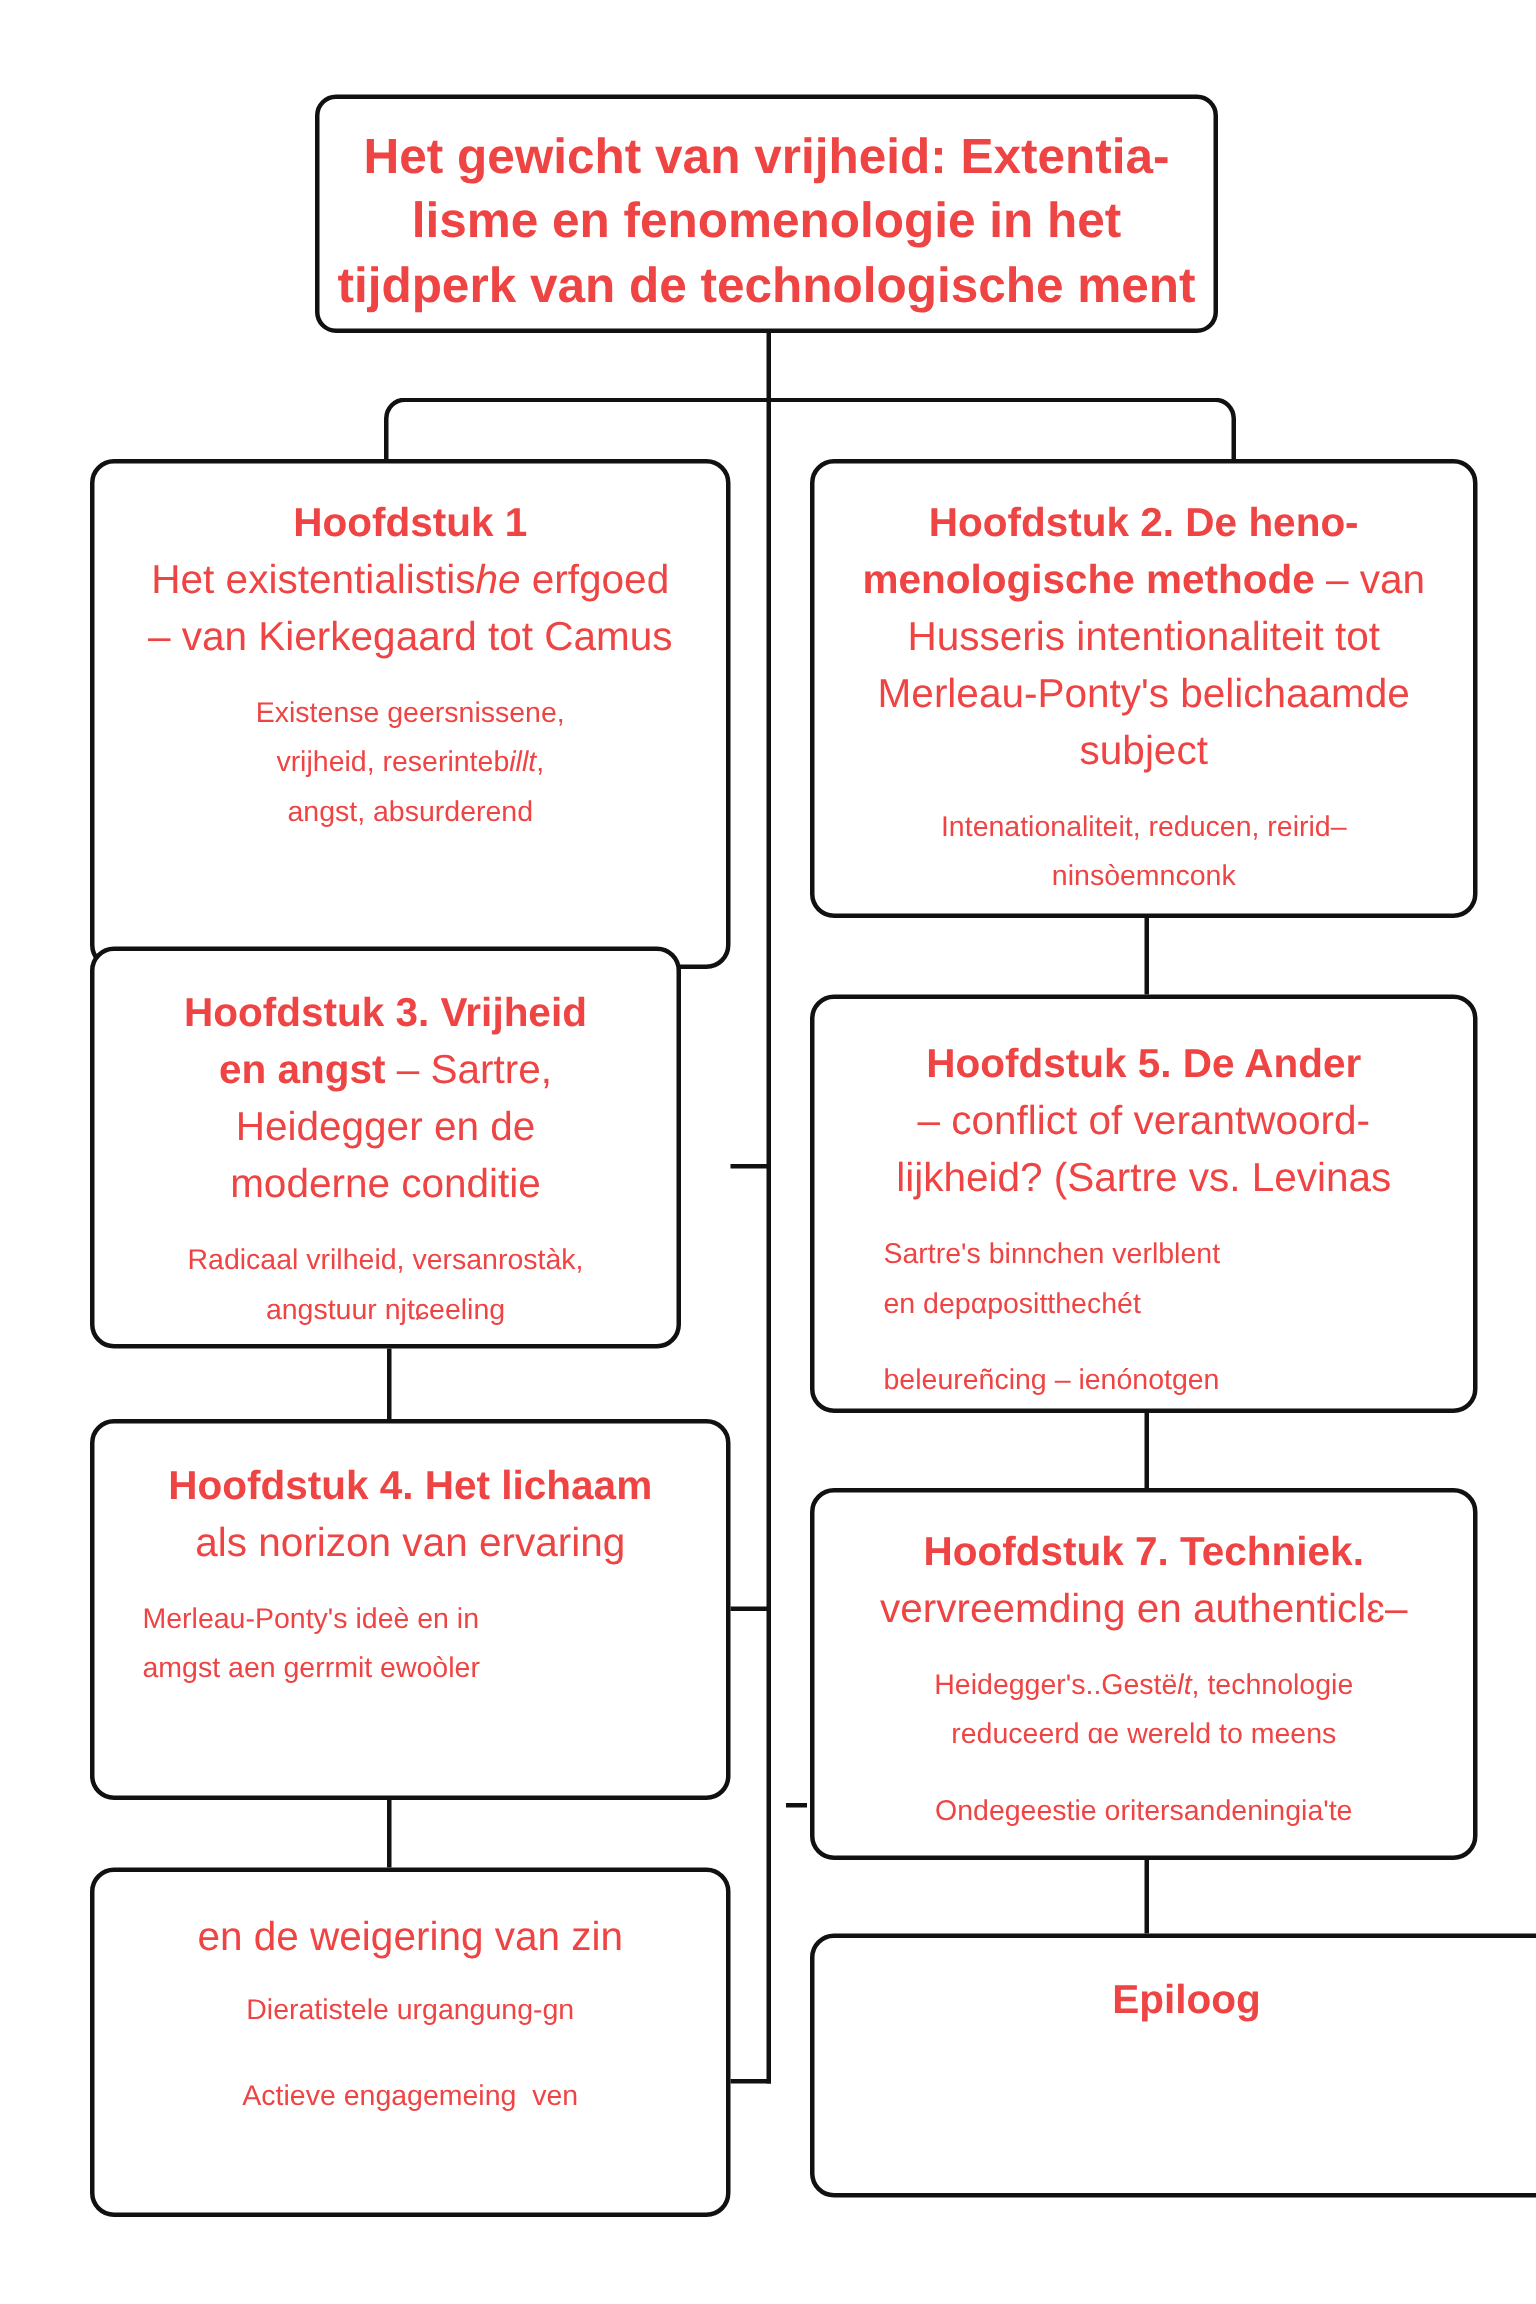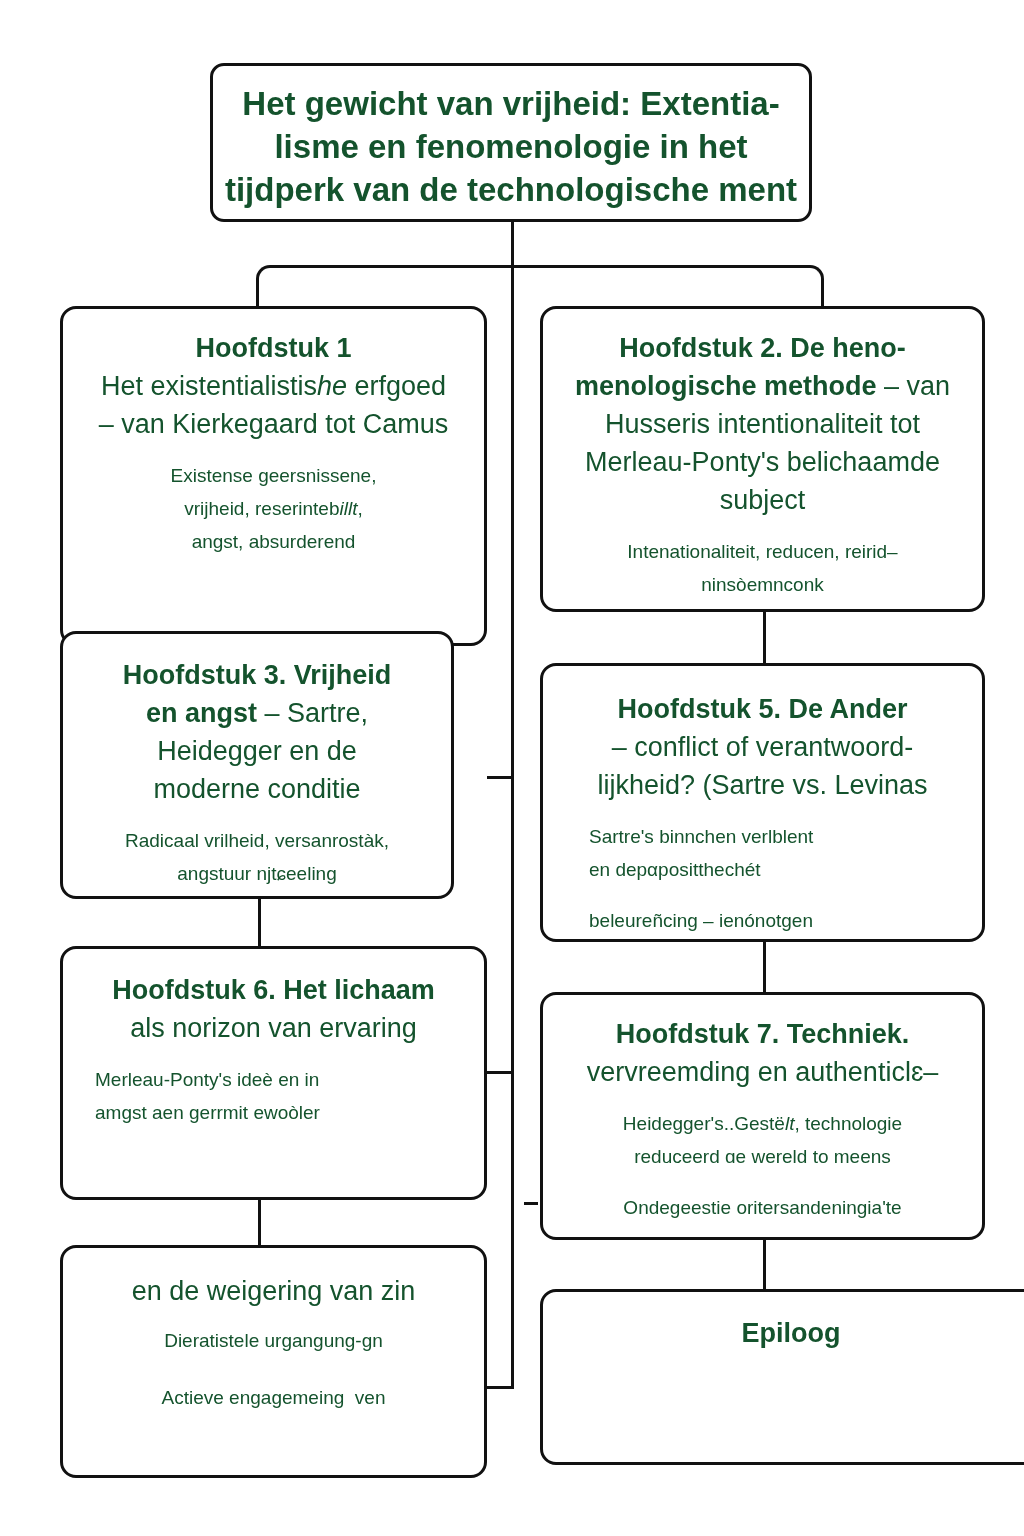--- a/index.html
+++ b/index.html
@@ -1,20 +1,20 @@
 <!DOCTYPE html>
 <html><head>
 <meta charset="utf-8">
 <style>
   html,body { margin:0; padding:0; background:#e8e8e8; }
   .canvas {
     position:relative; width:1024px; height:1536px; margin:0 auto;
     background:#ffffff; overflow:hidden;
     font-family:"Liberation Sans","DejaVu Sans",sans-serif;
-    color:#14532d;
+    color:#ef4444;
   }
   .box {
     position:absolute; box-sizing:border-box;
     background:#ffffff; border:3px solid #111111; border-radius:16px;
     text-align:center;
   }
   
   #box-title { left:210px; top:63px; width:602px; height:159px; border-radius:14px; padding-top:16px; overflow:hidden; }
   .title-line { font-weight:bold; font-size:33px; line-height:43px; white-space:nowrap; }
   
@@ -136,21 +136,21 @@
           <div class="line"><span>en depαpositthechét</span></div>
         </div>
         <div class="para">
           <div class="line"><span>beleureñcing – ienónotgen</span></div>
         </div>
       </div>
   </div>
 
   <div class="box chapter align-left" id="box-h4">
     <div class="heading">
-        <div class="line"><span class="b">Hoofdstuk 6. Het lichaam</span></div>
+        <div class="line"><span class="b">Hoofdstuk 4. Het lichaam</span></div>
         <div class="line"><span>als norizon van ervaring</span></div>
       </div>
     <div class="body">
         <div class="para">
           <div class="line"><span>Merleau-Ponty's ideè en in</span></div>
           <div class="line"><span>amgst aen gerrmit ewoòler</span></div>
         </div>
       </div>
   </div>
 

